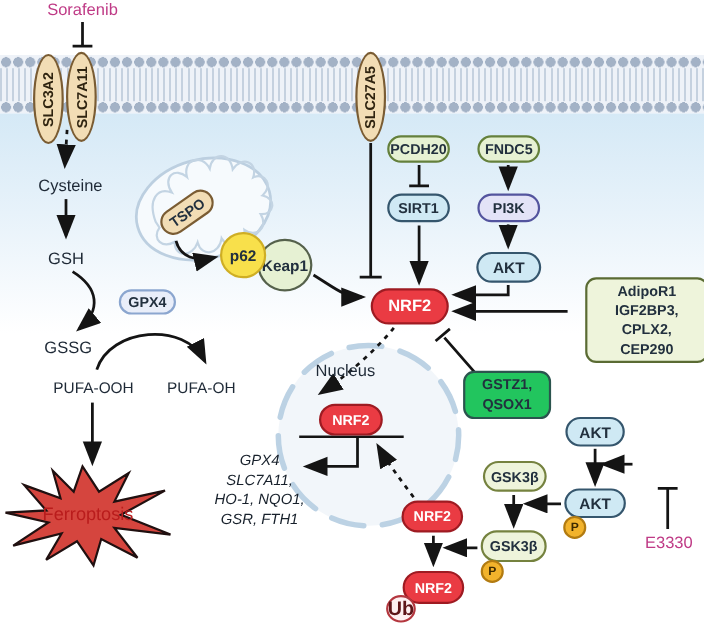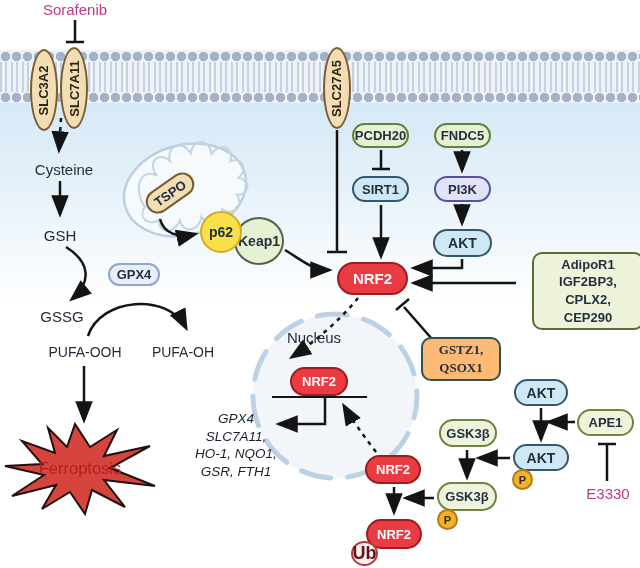--- a/index.html
+++ b/index.html
@@ -23,21 +23,21 @@
       font:600 13px "Liberation Sans",sans-serif;text-align:center;}
   .pill{border-radius:999px;}
   .circ{border-radius:50%;}
   .boxnode{border-radius:10px;flex-direction:column;line-height:1.35;}
   .red{background:#ea3b43;border-color:#9e1b22;color:#fff;}
   .blue{background:#cfe9f4;border-color:#35566d;}
   .lav{background:#e3e3f7;border-color:#53549e;}
   .green{background:#e6f1d3;border-color:#64803c;}
   .ygreen{background:#eef4db;border-color:#75823f;}
   .paleblue{background:#e9eef9;border-color:#8ba6cf;}
-  .teal{background:#fdba74;border-color:#2b544e;font-family:Liberation Serif, serif;}
+  .teal{background:#22c55e;border-color:#2b544e;}
   .tan{background:#f2ddb5;border-color:#7a5c33;}
   .yellow{background:#f8e04b;border-color:#cfae24;}
   .pbadge{background:#f2b32c;border-color:#b27b11;font-size:11px;color:#3d2a00;}
   .ubbadge{background:#fdeff1;border-color:#b4373f;font-size:18px;color:#5d1418;}
   .vert span{transform:rotate(-90deg);white-space:nowrap;display:block;color:#2f2410;}
   
   .lbl{position:absolute;color:#1e2936;font:400 15px "Liberation Sans",sans-serif;text-align:center;}
   .magenta{color:#bf3a86;font-weight:500;}
   .genes{font-style:italic;font-size:13.5px;line-height:1.3;color:#17202b;}
   #svg-layer{position:absolute;left:0;top:0;z-index:2;}
@@ -189,15 +189,14 @@
   <div class="circ ubbadge node" style="left:351px;top:541px;width:27px;height:25px;">Ub</div>
 
   <div class="pill ygreen node" style="left:439px;top:419px;width:58px;height:28px;">GSK3β</div>
   <div class="pill ygreen node" style="left:437px;top:482px;width:60px;height:29px;">GSK3β</div>
   <div class="circ pbadge node" style="left:437px;top:509px;width:21px;height:21px;">P</div>
 
   <div class="pill blue node" style="left:514px;top:379px;width:54px;height:27px;font-size:14px;">AKT</div>
   <div class="pill blue node" style="left:513px;top:444px;width:56px;height:27px;font-size:14px;">AKT</div>
   <div class="circ pbadge node" style="left:512px;top:469px;width:21px;height:21px;">P</div>
 
-  <div class="pill ygreen node" style="left:577px;top:409px;width:57px;height:27px;">APE1</div>
 
 </div>
 
 </body></html>

